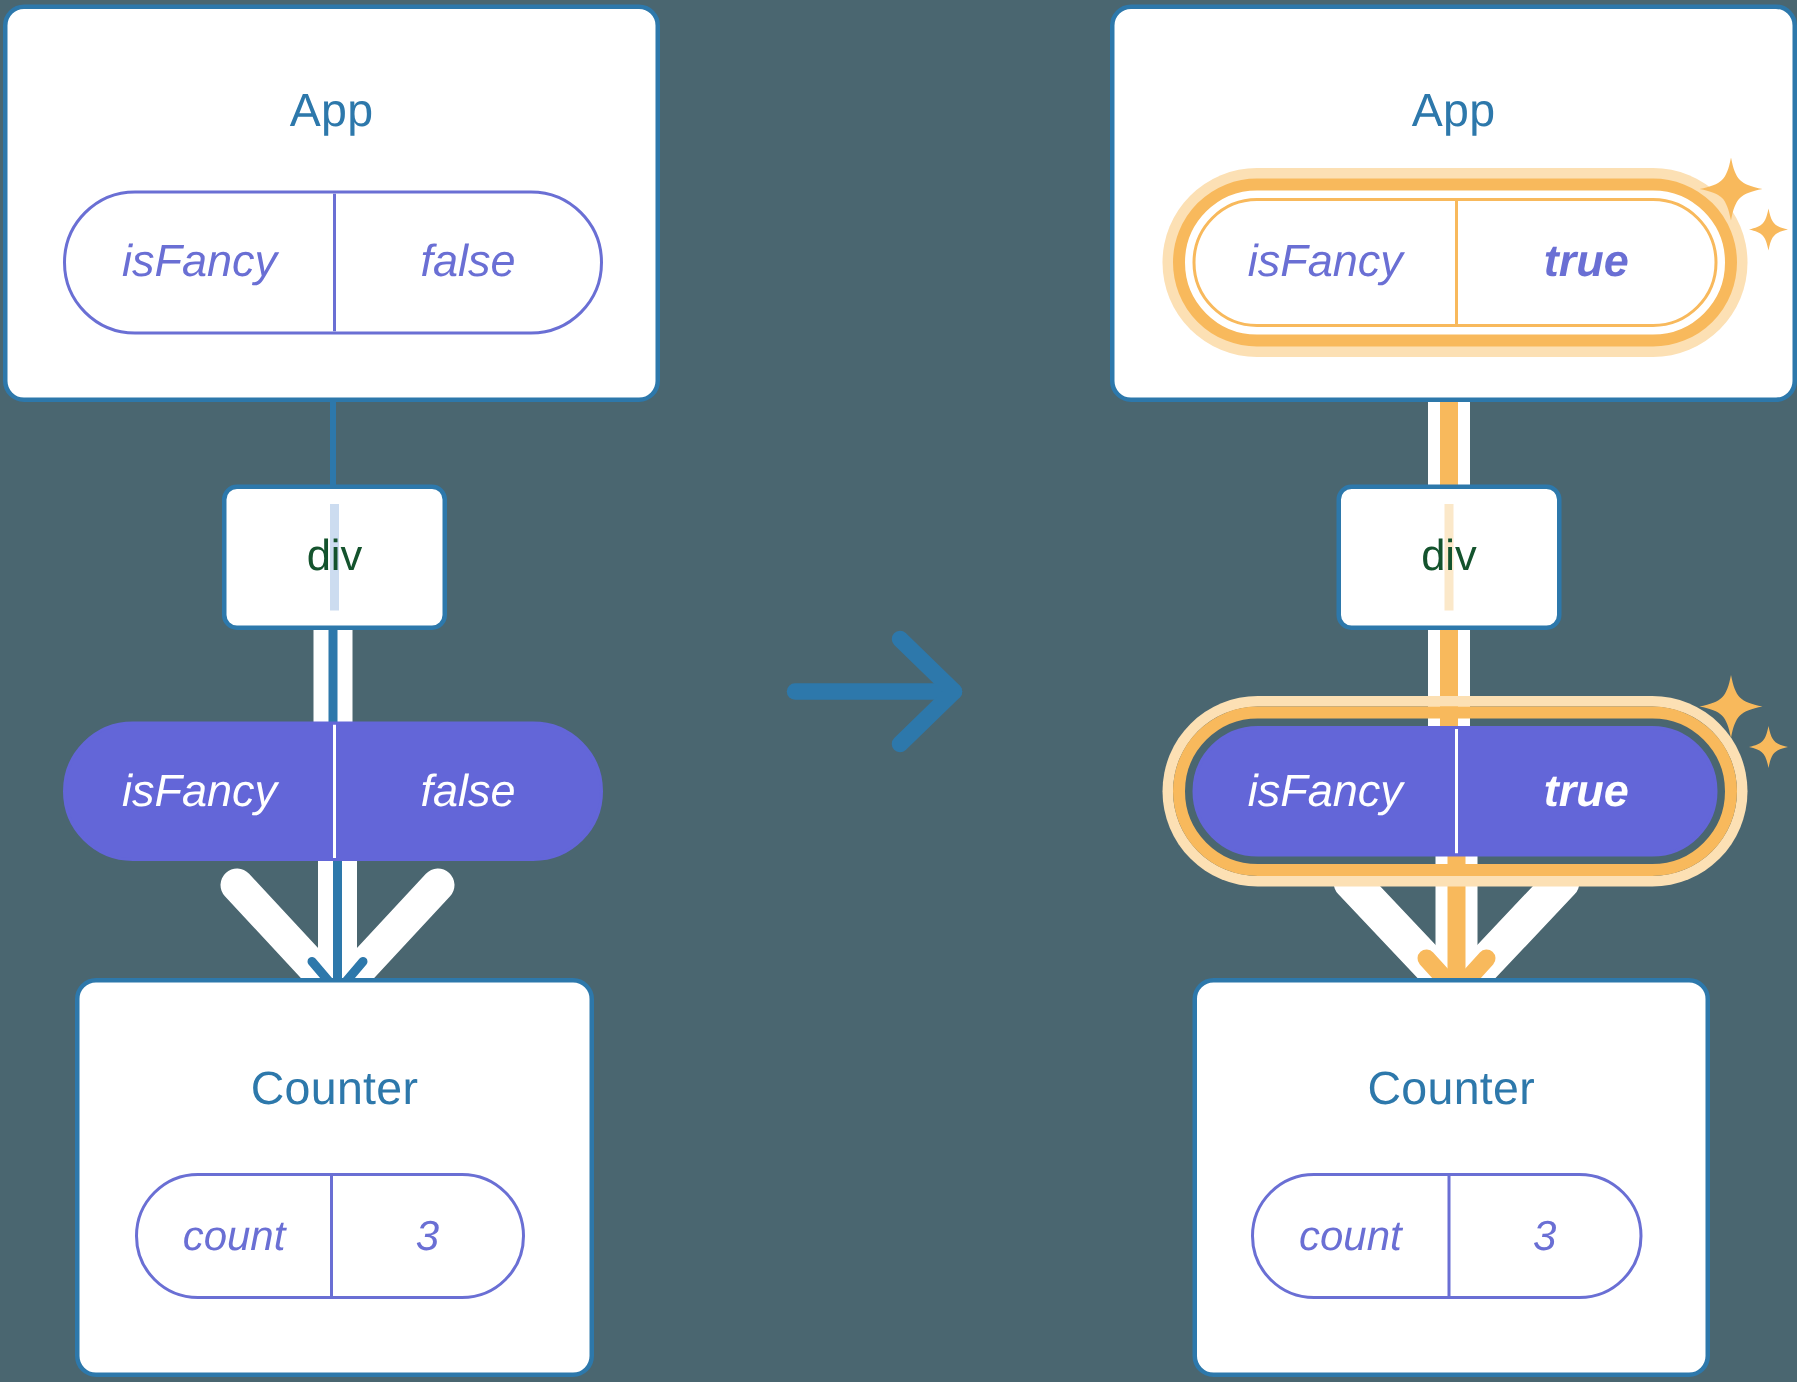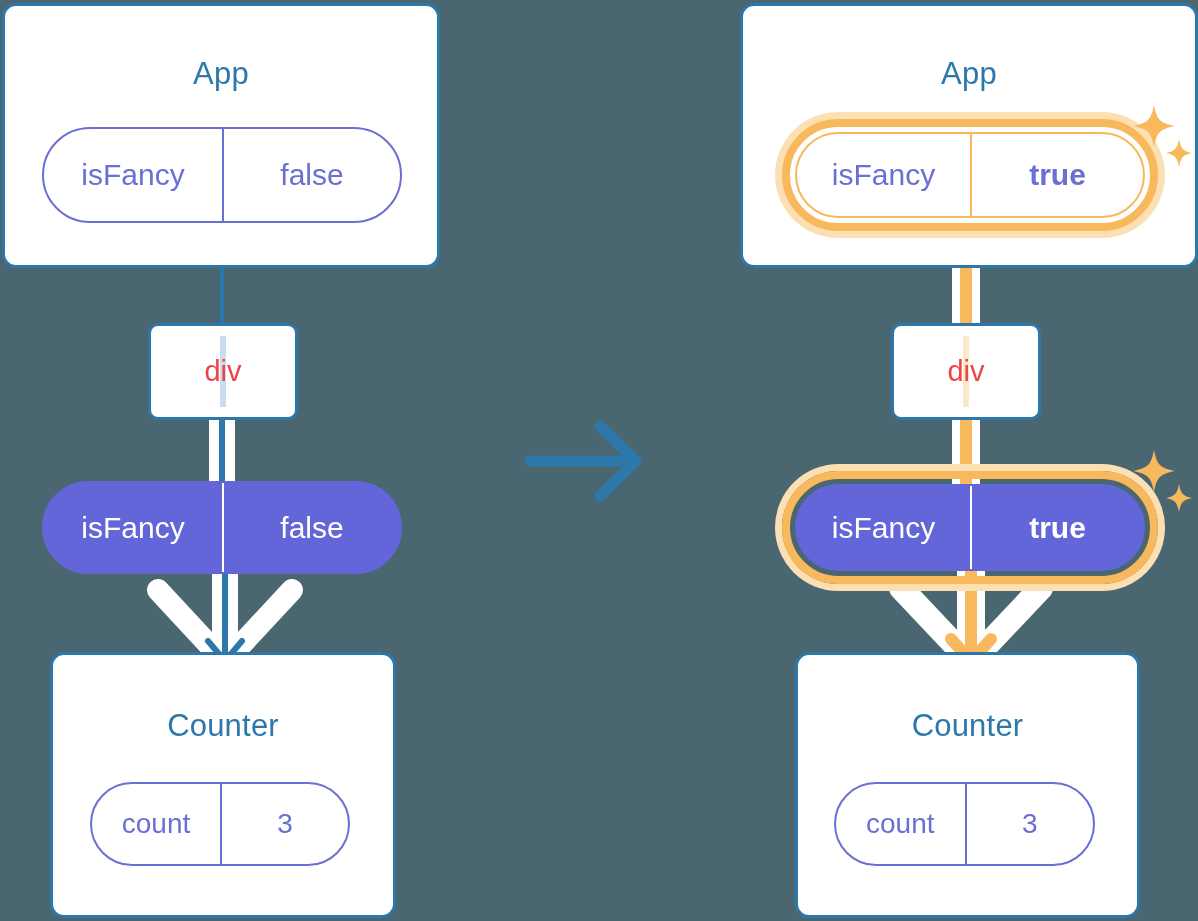--- a/index.html
+++ b/index.html
@@ -33,21 +33,21 @@
     letter-spacing:.2px;
     white-space:nowrap;
   }
   .divbox{
     position:absolute;
     background:#ffffff;
     border:3px solid #2d78ab;
     border-radius:10px;
     box-sizing:border-box;
     display:flex;align-items:center;justify-content:center;
-    color:#ef4444;
+    color:#14532d;
     font-size:29px;
     z-index:6;
   }
   .divbox span{position:relative;z-index:3;}
   
   .divbox::before{
     content:"";
     position:absolute;
     left:50%;margin-left:-3px;
     top:10px;bottom:10px;
@@ -63,20 +63,21 @@
     display:flex;align-items:stretch;
     border-radius:999px;
     overflow:hidden;
     z-index:8;
   }
   .pill .k,.pill .v{
     display:flex;align-items:center;justify-content:center;
     font-size:30px;
     box-sizing:border-box;
     white-space:nowrap;
+    font-style:italic;
   }
   
   .pill.outline{
     border:2px solid #6a6fd4;
     background:#ffffff;
   }
   .pill.outline .k{color:#6a6fd4;flex:0 0 50%;}
   .pill.outline .v{color:#6a6fd4;flex:1 1 auto;border-left:2px solid #6a6fd4;}
   
   .pill.filled{

